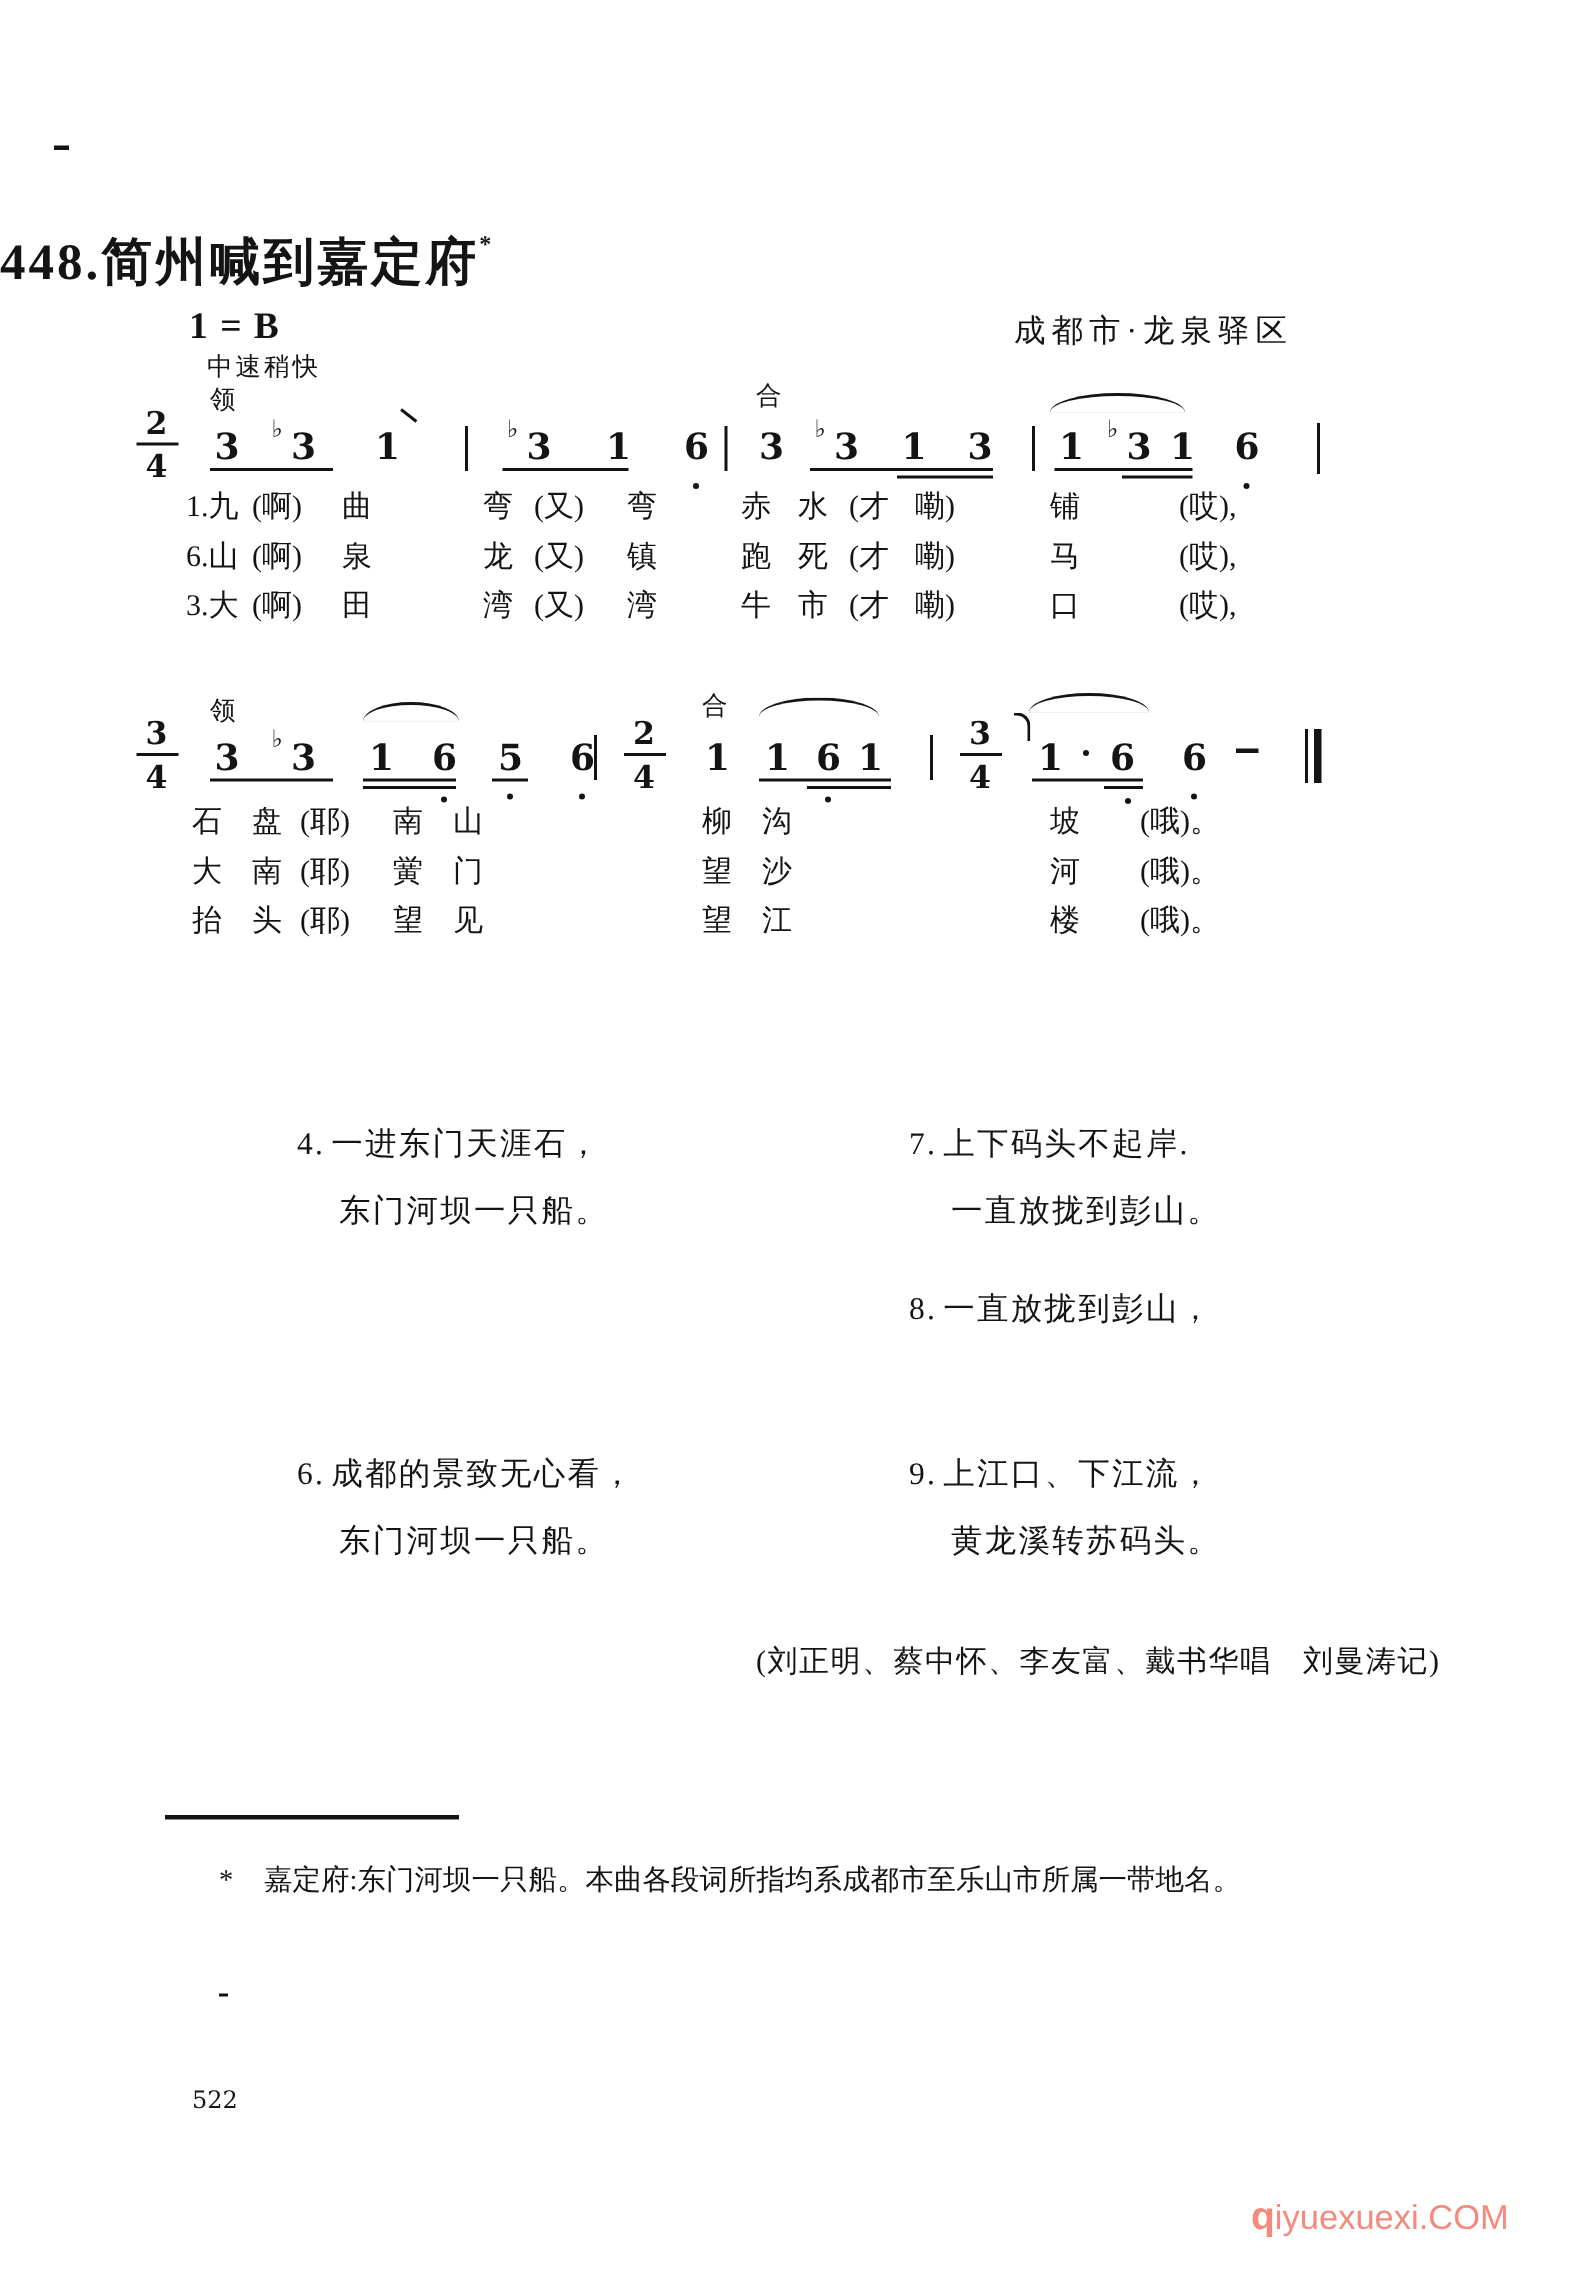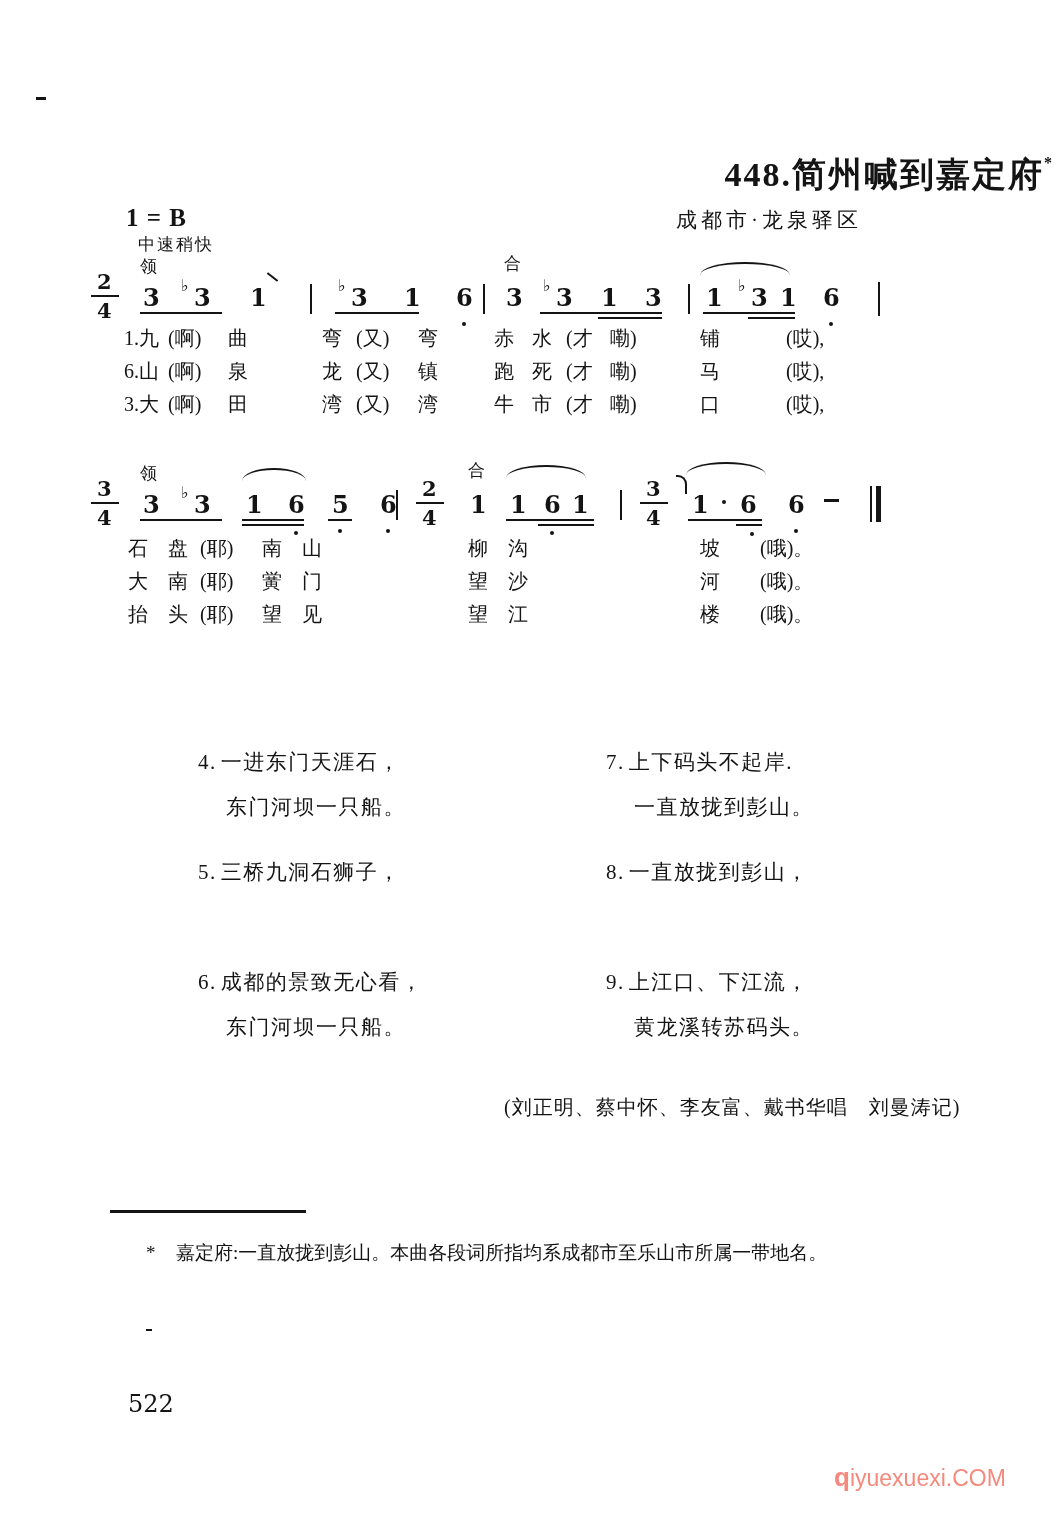--- a/index.html
+++ b/index.html
@@ -1,19 +1,19 @@
 <!DOCTYPE html>
 <html><head>
 <meta charset="utf-8">
 <style>
   html,body{margin:0;padding:0;background:#e8e8e8;}
   #page{position:relative;width:1054px;height:1514px;background:#ffffff;color:#141414;
         font-family:"Liberation Serif",serif;overflow:hidden;margin:0 auto;}
   
-  #title-row{position:absolute;left:0;top:152px;width:1054px;text-align:right;
+  #title-row{position:absolute;left:0;top:152px;width:1054px;text-align:left;
              font-weight:700;font-size:34px;letter-spacing:2px;white-space:nowrap;}
   #title-row sup{font-size:16px;vertical-align:18px;}
   
   #key-sig{position:absolute;left:126px;top:204px;font-weight:700;font-size:25px;letter-spacing:1px;}
   #region{position:absolute;left:676px;top:206px;font-size:21px;letter-spacing:4px;white-space:nowrap;}
   #tempo{position:absolute;left:138px;top:233px;font-size:17px;letter-spacing:2px;}
   
   .tok{position:absolute;white-space:nowrap;line-height:1;}
   .note{font:700 24px "DejaVu Serif",serif;}
   .flat{font:700 16px "DejaVu Serif",serif;}
@@ -33,21 +33,21 @@
   .lyr{position:absolute;font-size:20px;white-space:nowrap;line-height:1;}
   
   .verse{position:absolute;font-size:21px;letter-spacing:1.5px;white-space:nowrap;}
   .verse .v-l2{margin-top:17px;padding-left:28px;}
   .v-num{padding-right:4px;}
   
   #credits{position:absolute;left:504px;top:1094px;font-size:20px;letter-spacing:1px;white-space:nowrap;}
   #footnote-rule{position:absolute;left:110px;top:1210px;width:196px;height:3px;background:#141414;}
   #footnote{position:absolute;left:146px;top:1240px;font-size:19px;white-space:nowrap;}
   #footnote .fn-marker{display:inline-block;width:30px;}
-  #page-number{position:absolute;left:128px;top:1390px;font-size:24px;font-family:"DejaVu Serif",serif;}
+  #page-number{position:absolute;left:128px;top:1390px;font-size:16px;font-family:"DejaVu Serif",serif;}
   #watermark{position:absolute;left:834px;top:1462px;font-size:23px;color:#f6897d;
              font-family:"Liberation Sans",sans-serif;white-space:nowrap;}
   #watermark b{font-size:26px;}
   .speck{position:absolute;background:#141414;}
 </style>
 </head>
 <body>
 
 <div id="page">
 
@@ -260,21 +260,20 @@
     </div>
 
   <div>
 
       <div class="verse" style="left: 198px; top: 748px; position: absolute;">
         <div class="v-l1"><span class="v-num">4.</span><span>一进东门天涯石，</span></div>
         <div class="v-l2">东门河坝一只船。</div>
       </div>
 
       <div class="verse" style="left: 198px; top: 858px; position: absolute;">
-        <div class="v-l1"><span class="v-num">5.</span><span>三桥九洞石狮子，</span></div>
       </div>
 
       <div class="verse" style="left: 198px; top: 968px; position: absolute;">
         <div class="v-l1"><span class="v-num">6.</span><span>成都的景致无心看，</span></div>
         <div class="v-l2">东门河坝一只船。</div>
       </div>
     </div>
 
   <div>
 
@@ -289,19 +288,19 @@
 
       <div class="verse" style="left: 606px; top: 968px; position: absolute;">
         <div class="v-l1"><span class="v-num">9.</span><span>上江口、下江流，</span></div>
         <div class="v-l2">黄龙溪转苏码头。</div>
       </div>
     </div>
 
   <div id="credits">(刘正明、蔡中怀、李友富、戴书华唱　刘曼涛记)</div>
 
   <div id="footnote-rule"></div>
-  <div id="footnote"><span class="fn-marker">*</span><span>嘉定府:一直放拢到彭山。本曲各段词所指均系成都市至乐山市所属一带地名。</span></div>
+  <div id="footnote"><span class="fn-marker">*</span><span>嘉定府:东门河坝一只船。本曲各段词所指均系成都市至乐山市所属一带地名。</span></div>
 
   <div id="page-number">522</div>
 
   <div id="watermark"><b>q</b><span>iyuexuexi.COM</span></div>
 
 </div>
 
 </body></html>

